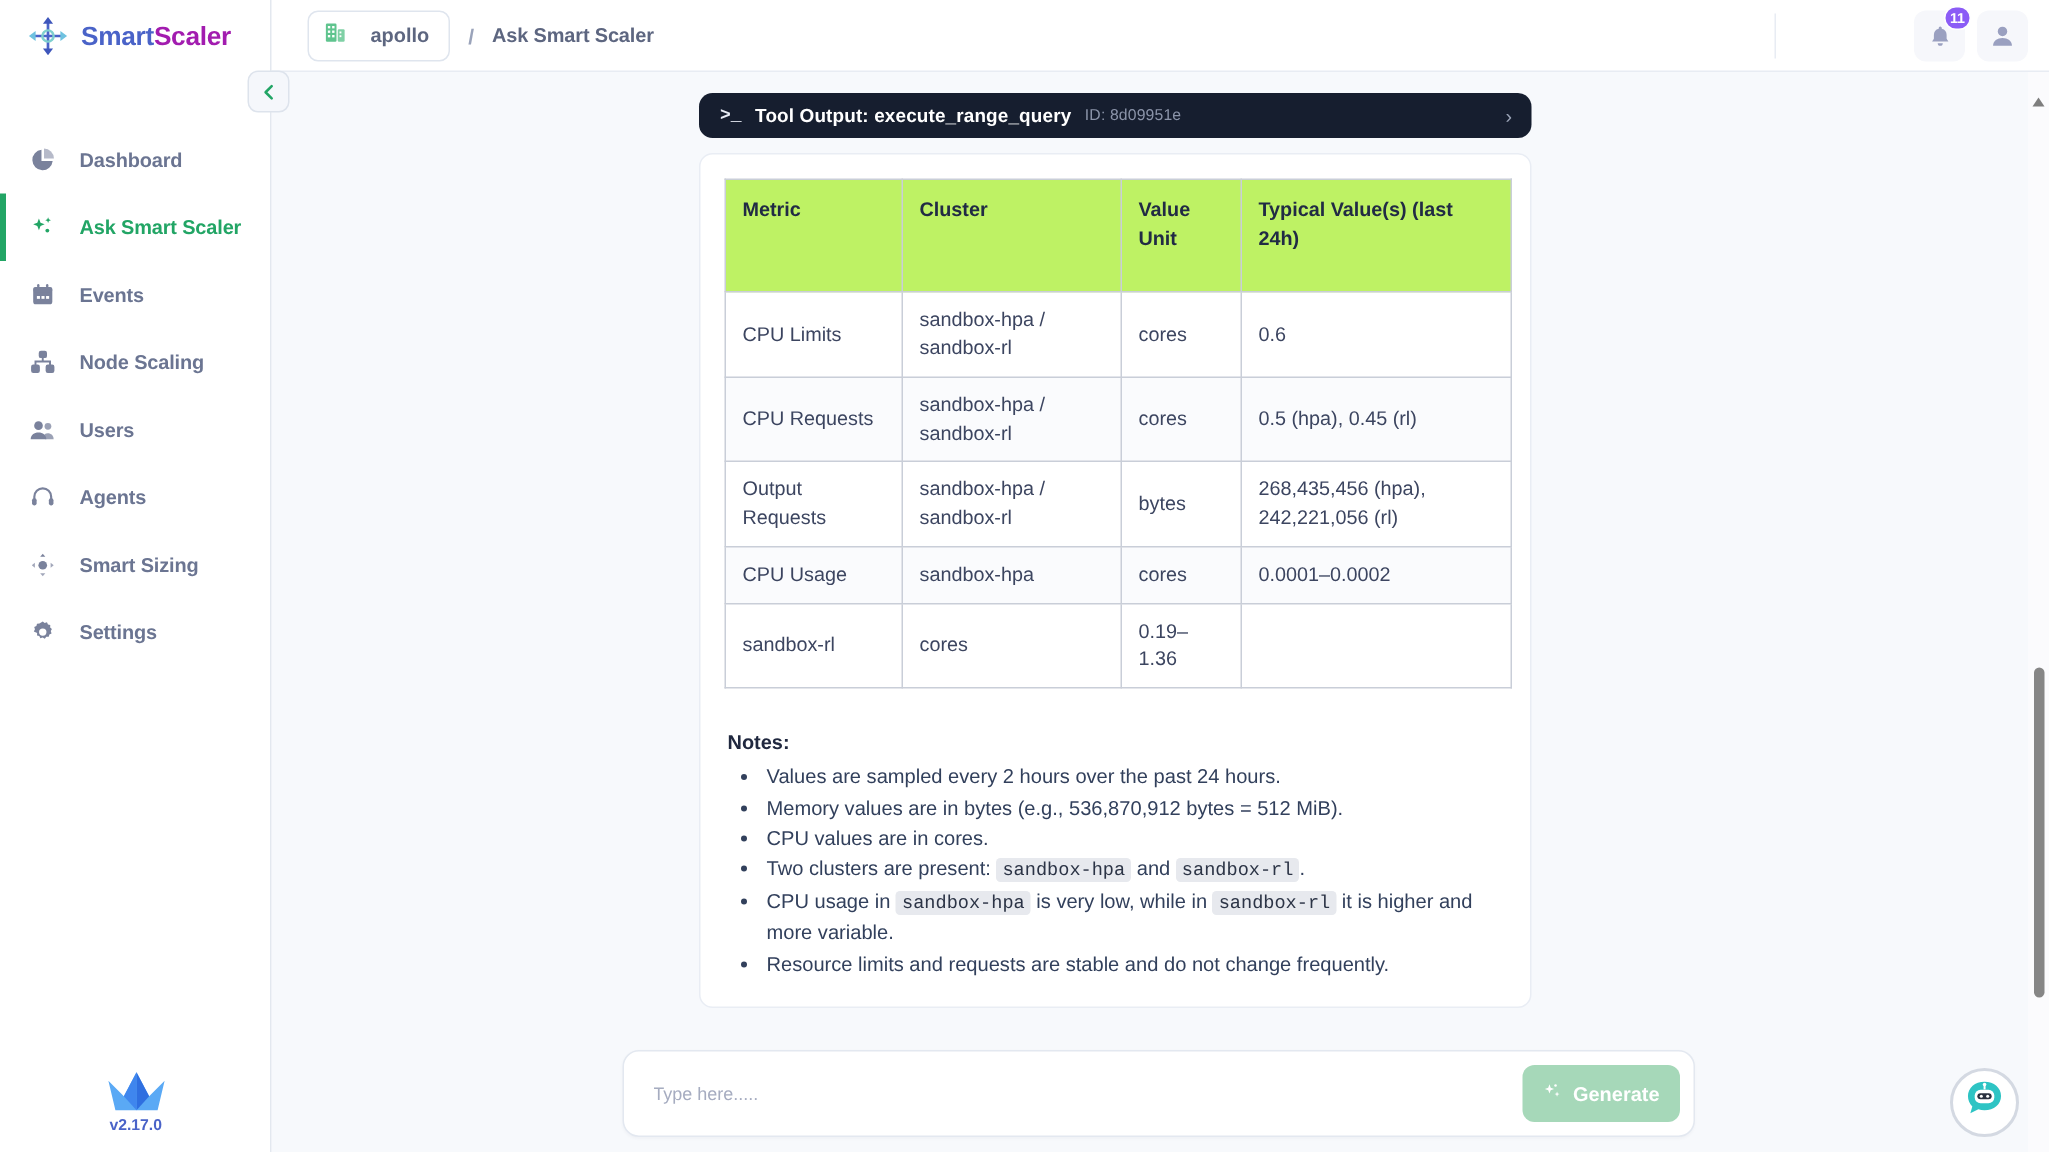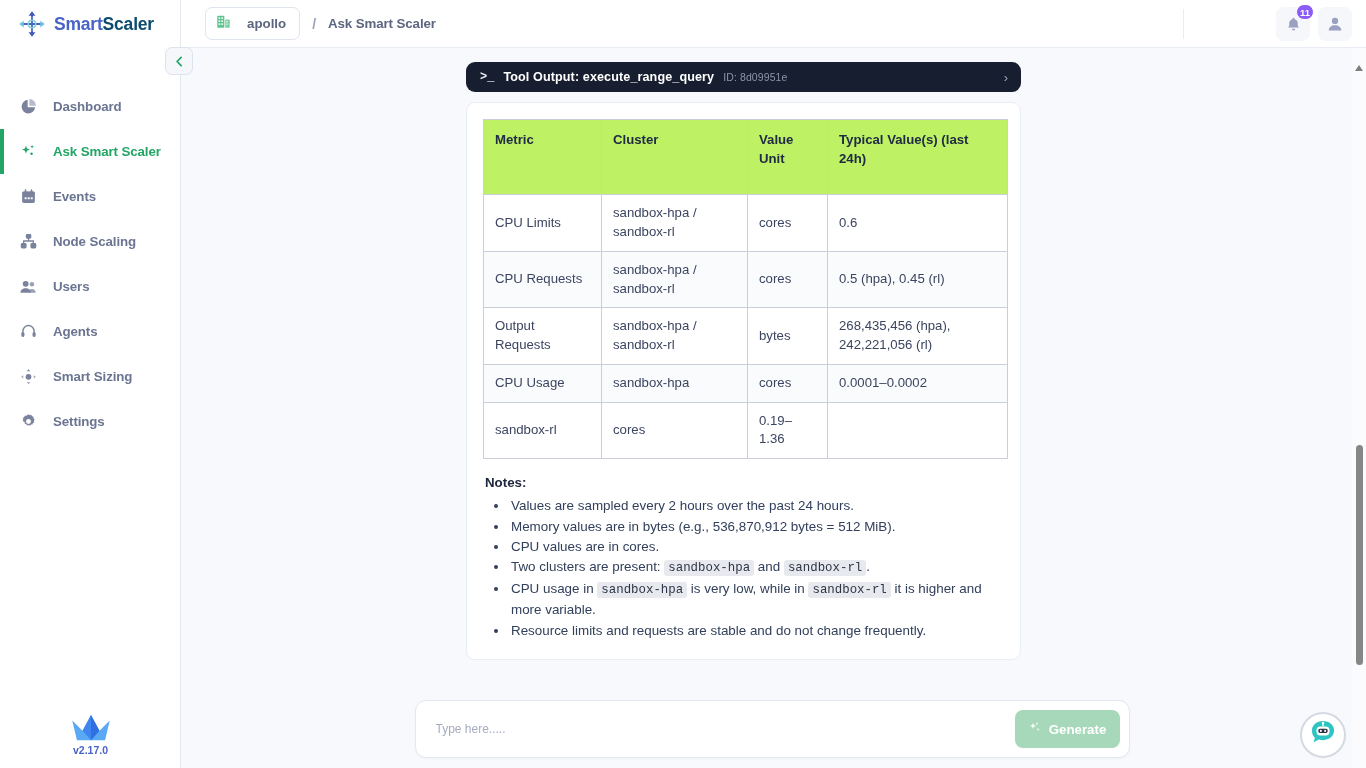--- a/index.html
+++ b/index.html
@@ -20,21 +20,21 @@
     flex: 0 0 181px;
     z-index: 6;
   }
   .logo-row {
     height: 48px; display: flex; align-items: center; gap: 7px;
     padding-left: 17px;
   }
   .logo-mark { width: 30px; height: 30px; flex: 0 0 30px; }
   .logo-text { font-size: 17.5px; font-weight: 700; letter-spacing: -0.2px; }
   .logo-text .s1 { color: #4a63c8; }
-  .logo-text .s2 { color: #0c4a6e; }
+  .logo-text .s2 { color: #a21caf; }
 
   .nav { margin-top: 36px; }
   .nav-item {
     position: relative;
     height: 45px; display: flex; align-items: center; gap: 15px;
     padding-left: 18px; cursor: pointer;
     color: #6b7592; font-size: 13.3px; font-weight: 700;
     letter-spacing: -0.1px;
   }
   .nav-item .nav-ico {
@@ -142,21 +142,21 @@
     background: #bef264; font-weight: 700; color: #212b44;
     vertical-align: top; padding-top: 11px; padding-bottom: 26px;
   }
   table.metrics tbody tr:nth-child(even) td { background: #fafbfd; }
   table.metrics tbody tr:nth-child(odd) td { background: #ffffff; }
   .col-m { width: 118px; }
   .col-c { width: 146px; }
   .col-u { width: 80px; }
   .col-v { width: 180px; }
 
-  .notes-title { font-size: 13.3px; font-weight: 700; color: #20283f; margin: 16px 0 6px 2px; }
+  .notes-title { font-size: 13.3px; font-weight: 700; color: #20283f; margin: 28px 0 6px 2px; }
   ul.notes { margin: 0 0 0 26px; }
   ul.notes li {
     font-size: 13.4px; color: #32405c; line-height: 1.45;
     margin-bottom: 1px; padding-left: 2px;
   }
   ul.notes li::marker { color: #32405c; }
   code.inline {
     font-family: "Liberation Mono", monospace;
     background: #e7e9ee; border-radius: 3px;
     padding: 1px 4px; font-size: 12.4px; color: #2c3446;

